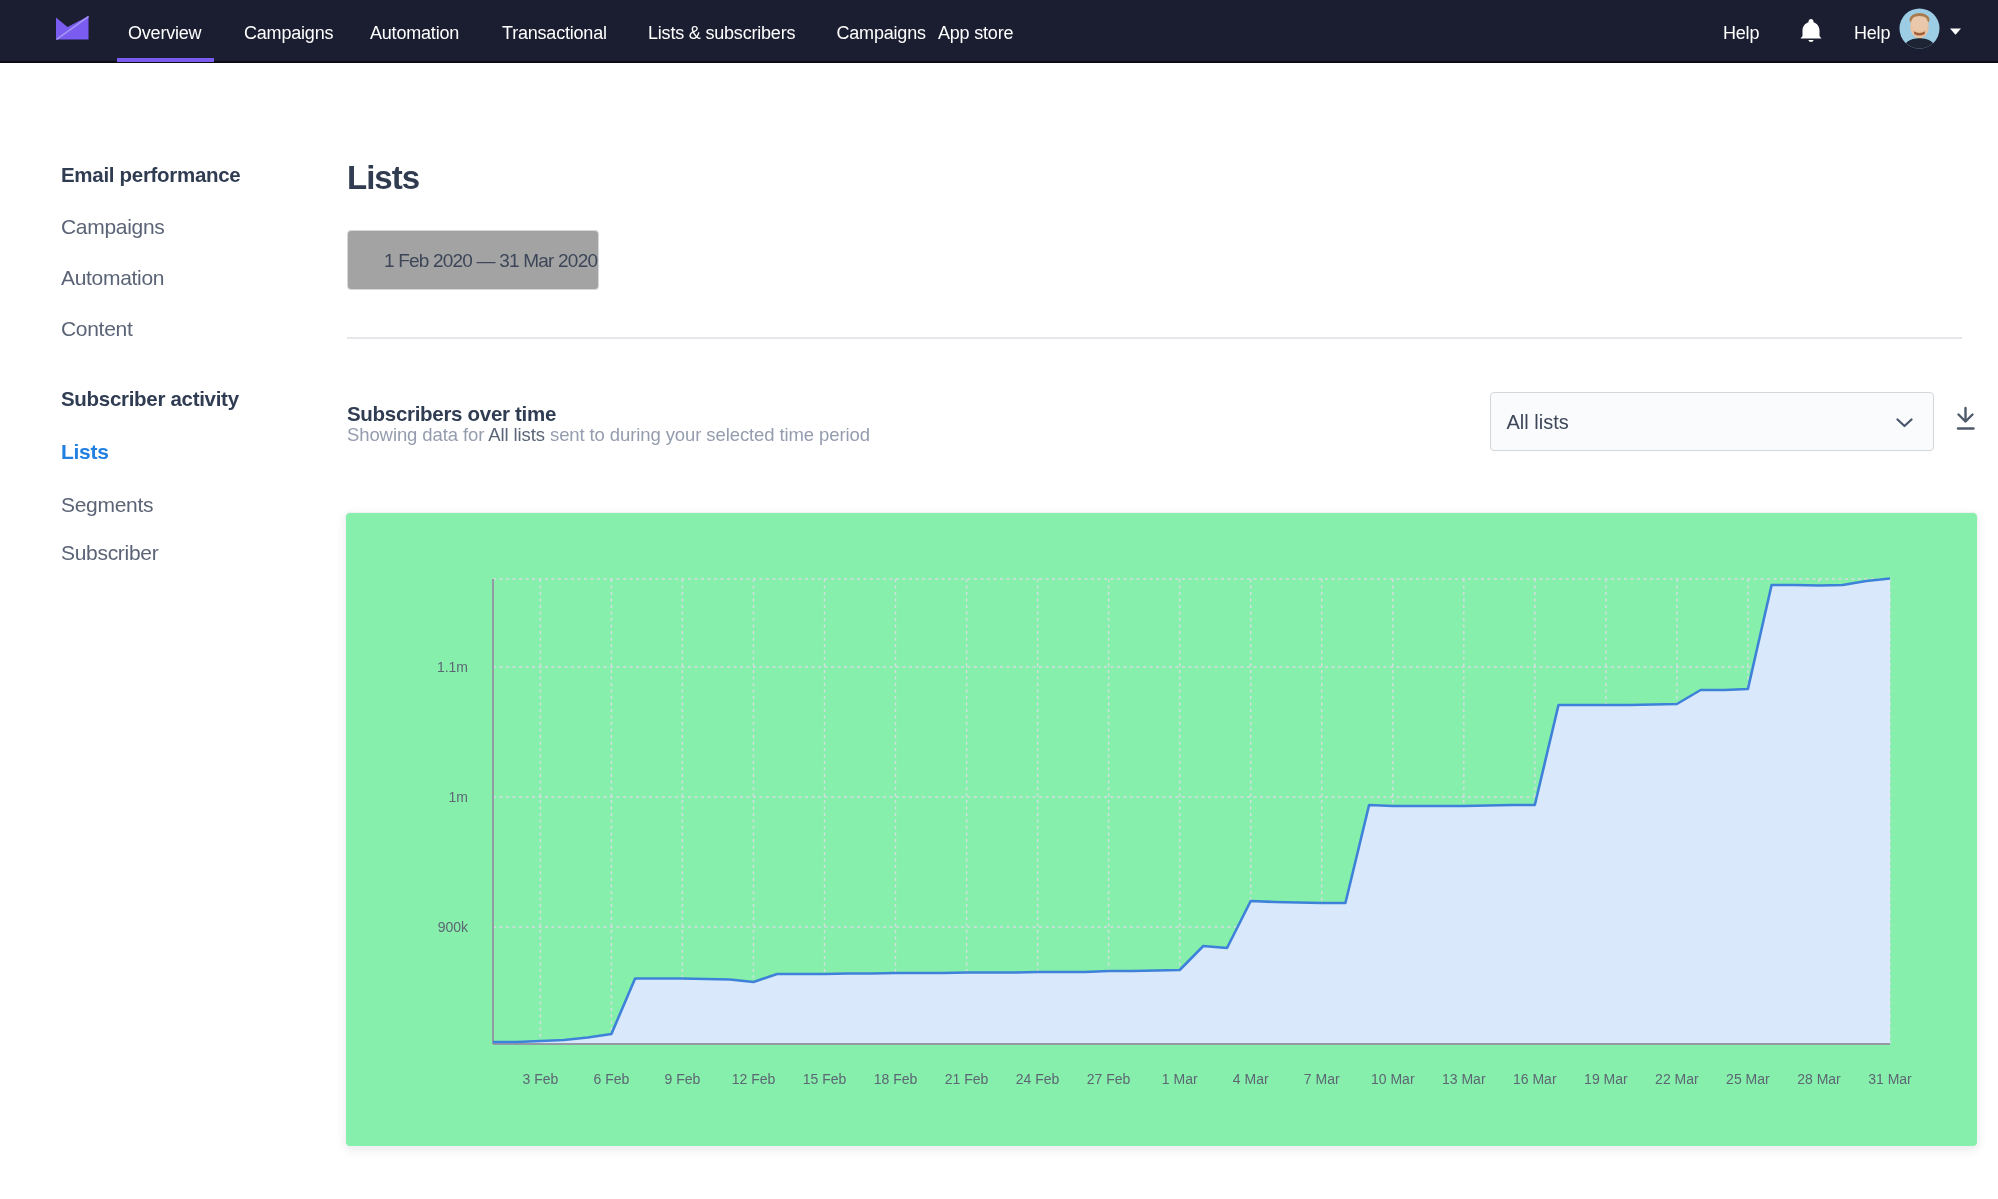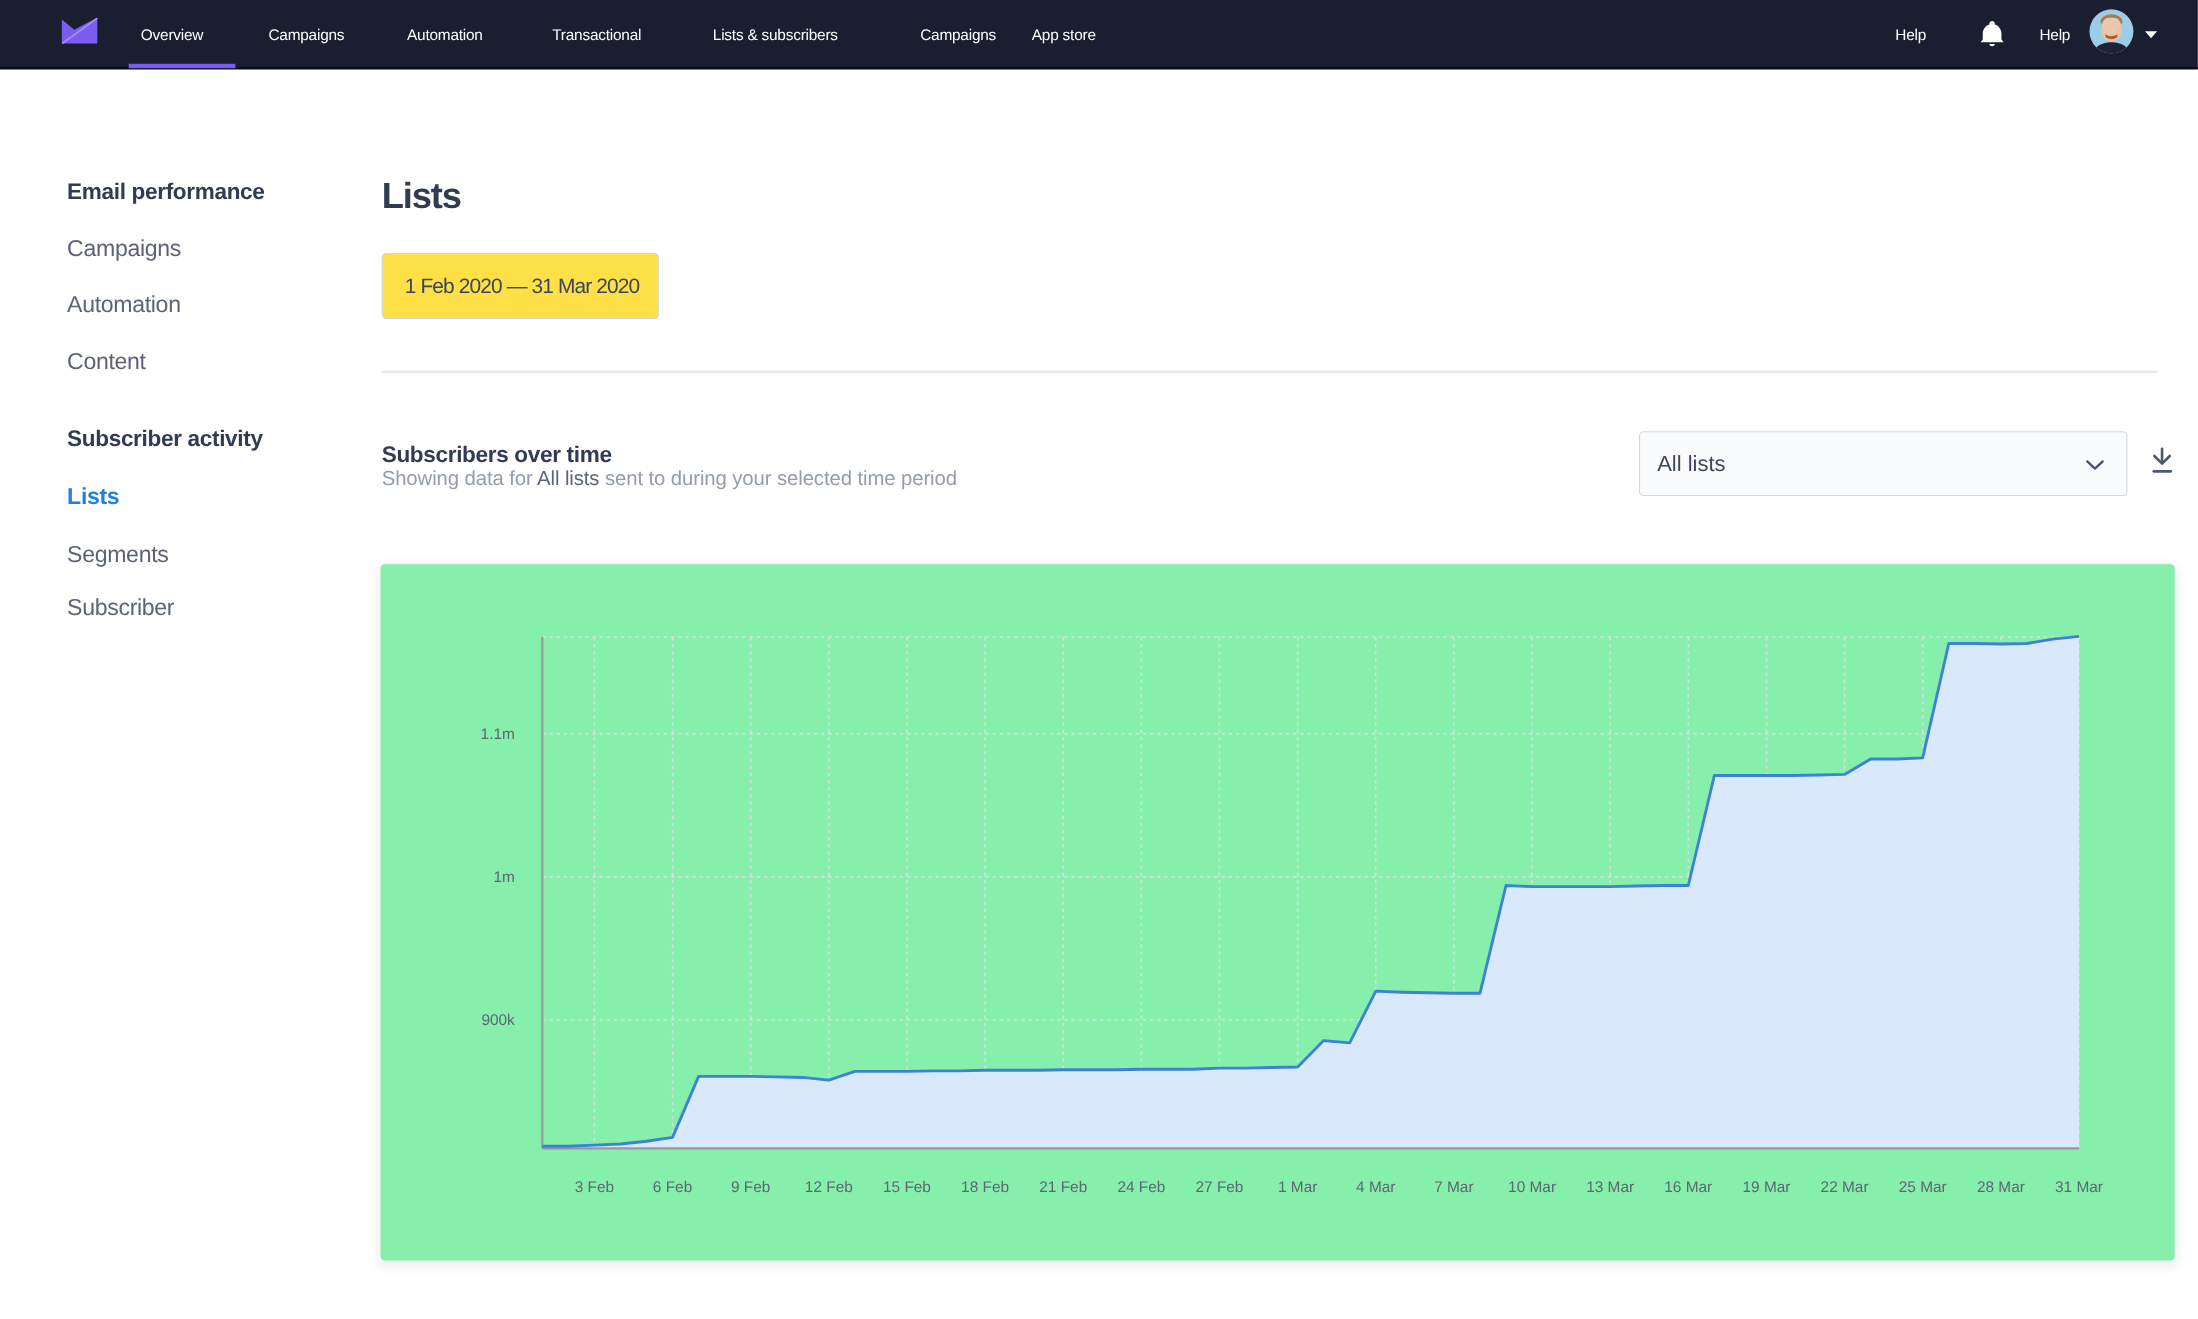--- a/index.html
+++ b/index.html
@@ -1,27 +1,27 @@
 <!DOCTYPE html>
 <html><head>
 <meta charset="utf-8">
 <style>
   * { margin:0; padding:0; box-sizing:border-box; }
   html,body { width:1998px; height:1199px; background:#fff; font-family:"Liberation Sans", sans-serif; overflow:hidden; }
   .abs { position:absolute; }
   
   #hdr { position:absolute; left:0; top:0; width:1998px; height:63px; background:#1b1d31; border-bottom:2px solid #0b0c15; }
-  .nav { position:absolute; top:23.8px; font-size:14px; color:#ffffff; letter-spacing:-0.2px; line-height:1; }
+  .nav { position:absolute; top:23.8px; font-size:18px; color:#ffffff; letter-spacing:-0.2px; line-height:1; }
   #underline { position:absolute; left:117px; top:57.5px; width:97px; height:4.5px; background:#7a5cf0; }
   
   .side-h { position:absolute; left:61px; font-size:20.5px; font-weight:bold; color:#303c52; letter-spacing:-0.3px; line-height:1; }
   .side-i { position:absolute; left:61px; font-size:21px; color:#5b6476; letter-spacing:-0.3px; line-height:1; }
   
   #h1 { position:absolute; left:347px; top:160.5px; font-size:33px; font-weight:bold; letter-spacing:-1px; color:#313c50; line-height:1; }
-  #datebox { position:absolute; left:347px; top:229.5px; width:252px; height:60px; background:#fde047; border:1.5px solid #d5d8dd; border-radius:4px; font-size:19px; color:#3c4658; line-height:59px; padding-left:20px; letter-spacing:-0.8px; white-space:nowrap; }
+  #datebox { position:absolute; left:347px; top:229.5px; width:252px; height:60px; background:#a3a3a3; border:1.5px solid #d5d8dd; border-radius:4px; font-size:19px; color:#3c4658; line-height:59px; padding-left:36px; letter-spacing:-0.8px; white-space:nowrap; }
   #divider { position:absolute; left:347px; top:337px; width:1615px; height:1.5px; background:#e5e7ea; }
   #sot { position:absolute; left:347px; top:404px; font-size:20.5px; font-weight:bold; color:#303c52; letter-spacing:-0.3px; line-height:1; }
   #sub { position:absolute; left:347px; top:425.8px; font-size:18.5px; color:#949cae; letter-spacing:-0.1px; line-height:1; }
   #sub b { color:#5a6579; font-weight:normal; }
   #dd { position:absolute; left:1490px; top:392px; width:444px; height:59px; background:#fafbfc; border:1.5px solid #d3d7dc; border-radius:4px; }
   #dd span { position:absolute; left:15.5px; top:18.5px; font-size:20px; color:#3d4759; line-height:1; }
   #card { position:absolute; left:345px; top:512px; width:1633px; height:635px; background:#86efac; border:1px solid #f1f2f4; border-radius:5px; box-shadow:0 3px 10px rgba(40,50,70,0.10); }
 </style>
 </head>
 <body>

